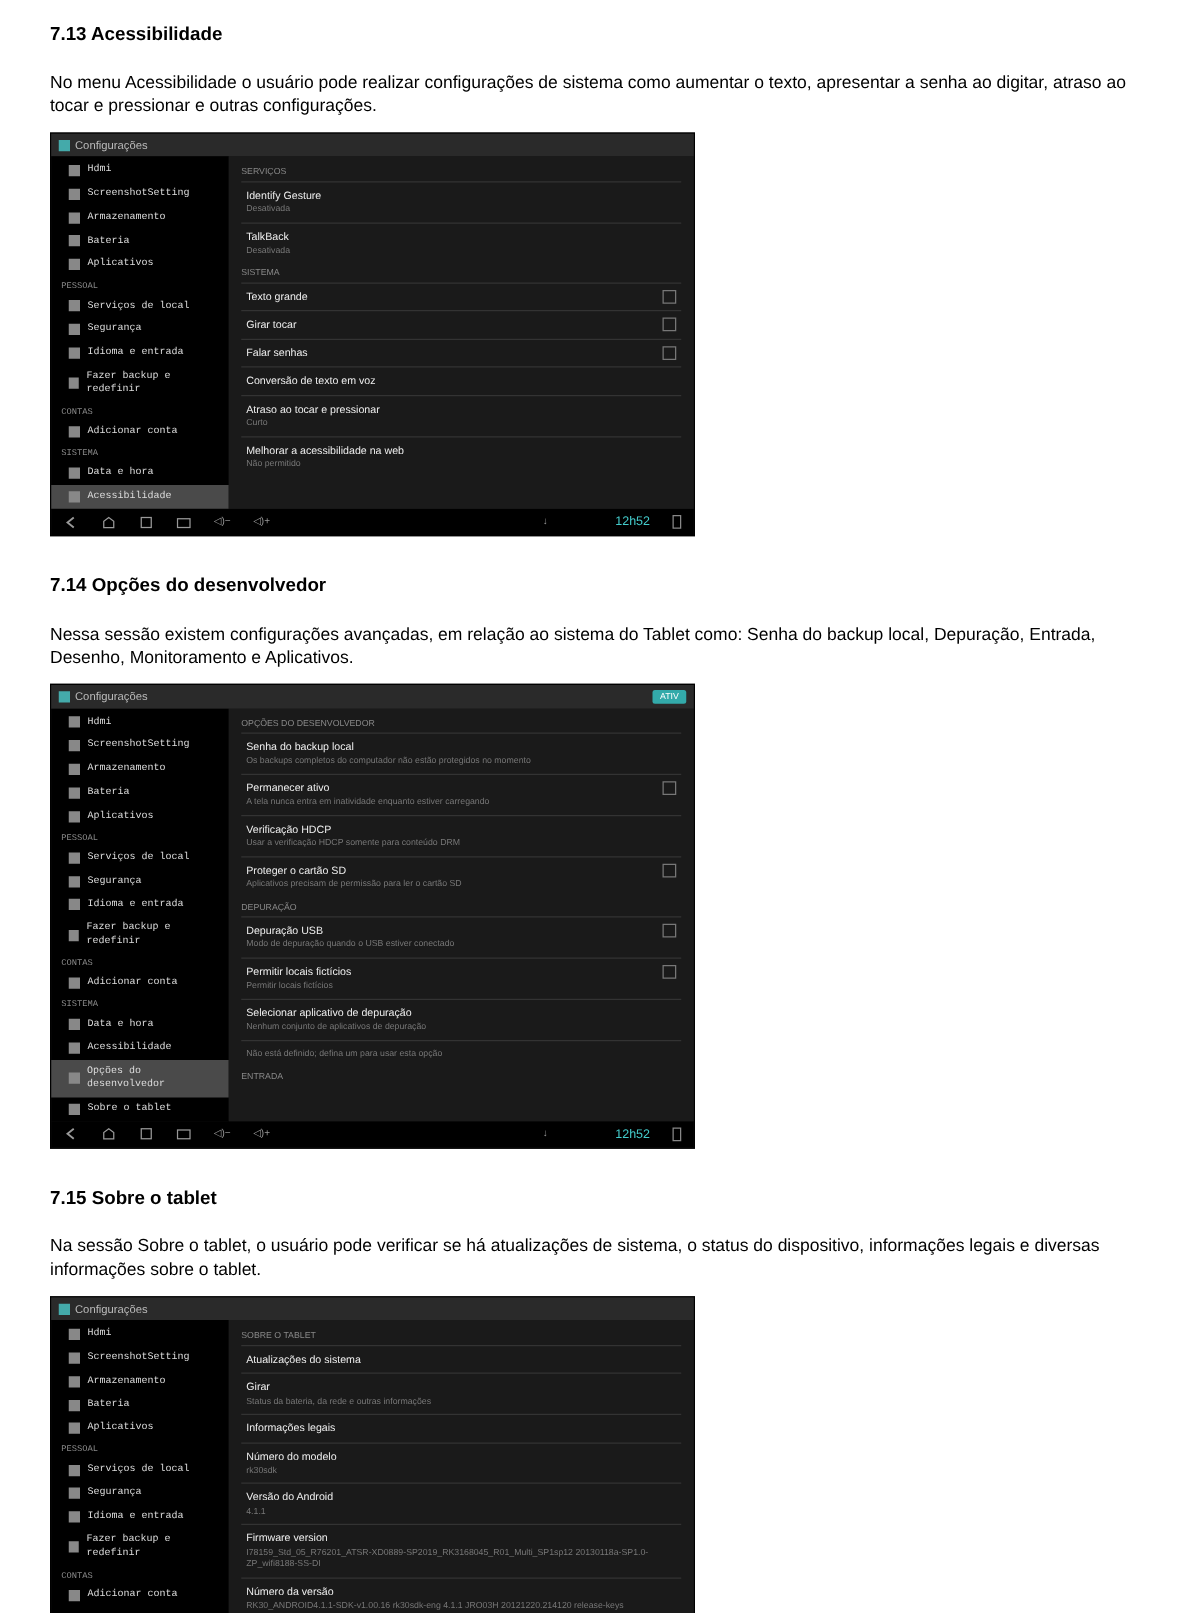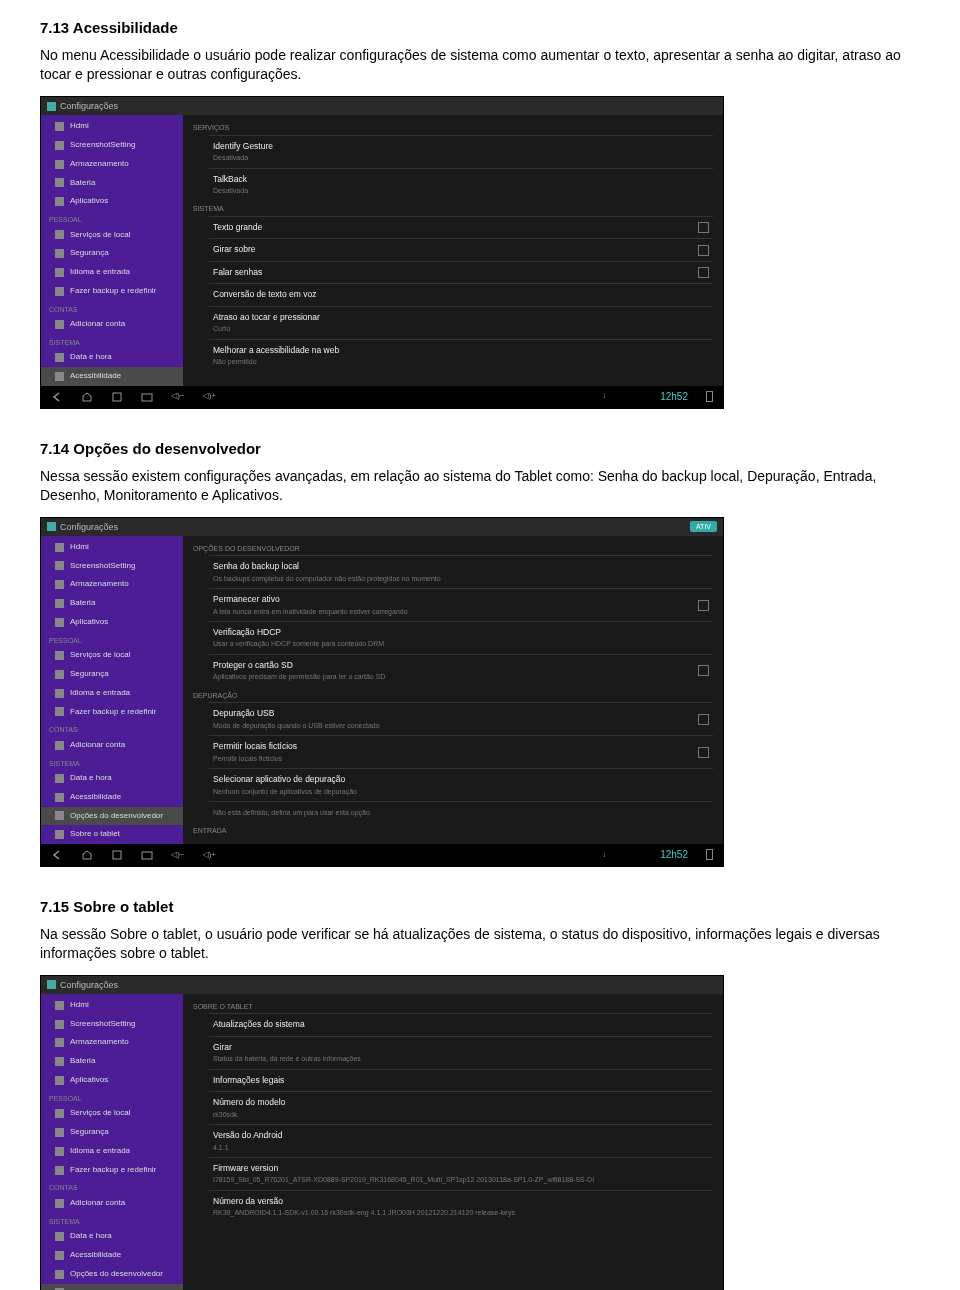--- a/index.html
+++ b/index.html
@@ -7,25 +7,25 @@
     font-family: Arial, Helvetica, sans-serif;
     background: #fff;
     color: #000;
     width: 960px;
     margin: 0 auto;
     padding: 18px 40px 20px 40px;
     font-size: 14px;
     line-height: 1.35;
   }
   .section-heading { font-weight: bold; font-size: 15px; }
-  .section-body { margin-top: 8px; margin-bottom: 12px; }
+  .section-body { margin-top: 18px; margin-bottom: 12px; }
 
   
   .shot {
-    width: 684px;
+    width: 516px;
     background: #1a1a1a;
     color: #ccc;
     font-size: 8px;
     margin-top: 6px;
     margin-bottom: 30px;
     border: 1px solid #000;
   }
   .shot-title {
     background: #2a2a2a;
     padding: 3px 6px;
@@ -37,22 +37,23 @@
   }
   .shot-title .sq {
     width: 9px; height: 9px; background:#4aa; display:inline-block;
   }
   .shot-body {
     display: flex;
     min-height: 240px;
   }
   .sidebar {
     width: 142px;
-    background: #4c1d95;
+    background: #000000;
     padding-top: 2px;
+    font-family: Liberation Mono, monospace;
   }
   .side-cat {
     color: #888;
     font-size: 7px;
     padding: 4px 8px 1px 8px;
     text-transform: uppercase;
   }
   .side-item {
     padding: 4px 8px 4px 14px;
     color: #ddd;
@@ -77,23 +78,22 @@
   .content-hdr {
     color: #888;
     font-size: 7px;
     padding: 4px 0 2px 0;
     text-transform: uppercase;
   }
   .row {
     padding: 5px 4px;
     border-top: 1px solid #333;
     display: flex;
-    align-items: center;
+    align-items: flex-start;
     justify-content: space-between;
-    margin-left: 16px;
   }
   .row:first-child { border-top: none; }
   .row-txt { display: flex; flex-direction: column; gap: 1px; }
   .row-title { color: #eee; font-size: 8.5px; }
   .row-sub { color: #777; font-size: 7px; }
   .chk {
     width: 11px; height: 11px; border: 1px solid #777; display: inline-block;
   }
   .shot-navbar {
     background: #000;
@@ -193,21 +193,21 @@
         </div>
         <div class="content-hdr">SISTEMA</div>
         <div class="row">
           <div class="row-txt">
             <div class="row-title">Texto grande</div>
           </div>
           <span class="chk"></span>
         </div>
         <div class="row">
           <div class="row-txt">
-            <div class="row-title">Girar sobre</div>
+            <div class="row-title">Girar tocar</div>
           </div>
           <span class="chk"></span>
         </div>
         <div class="row">
           <div class="row-txt">
             <div class="row-title">Falar senhas</div>
           </div>
           <span class="chk"></span>
         </div>
         <div class="row">

